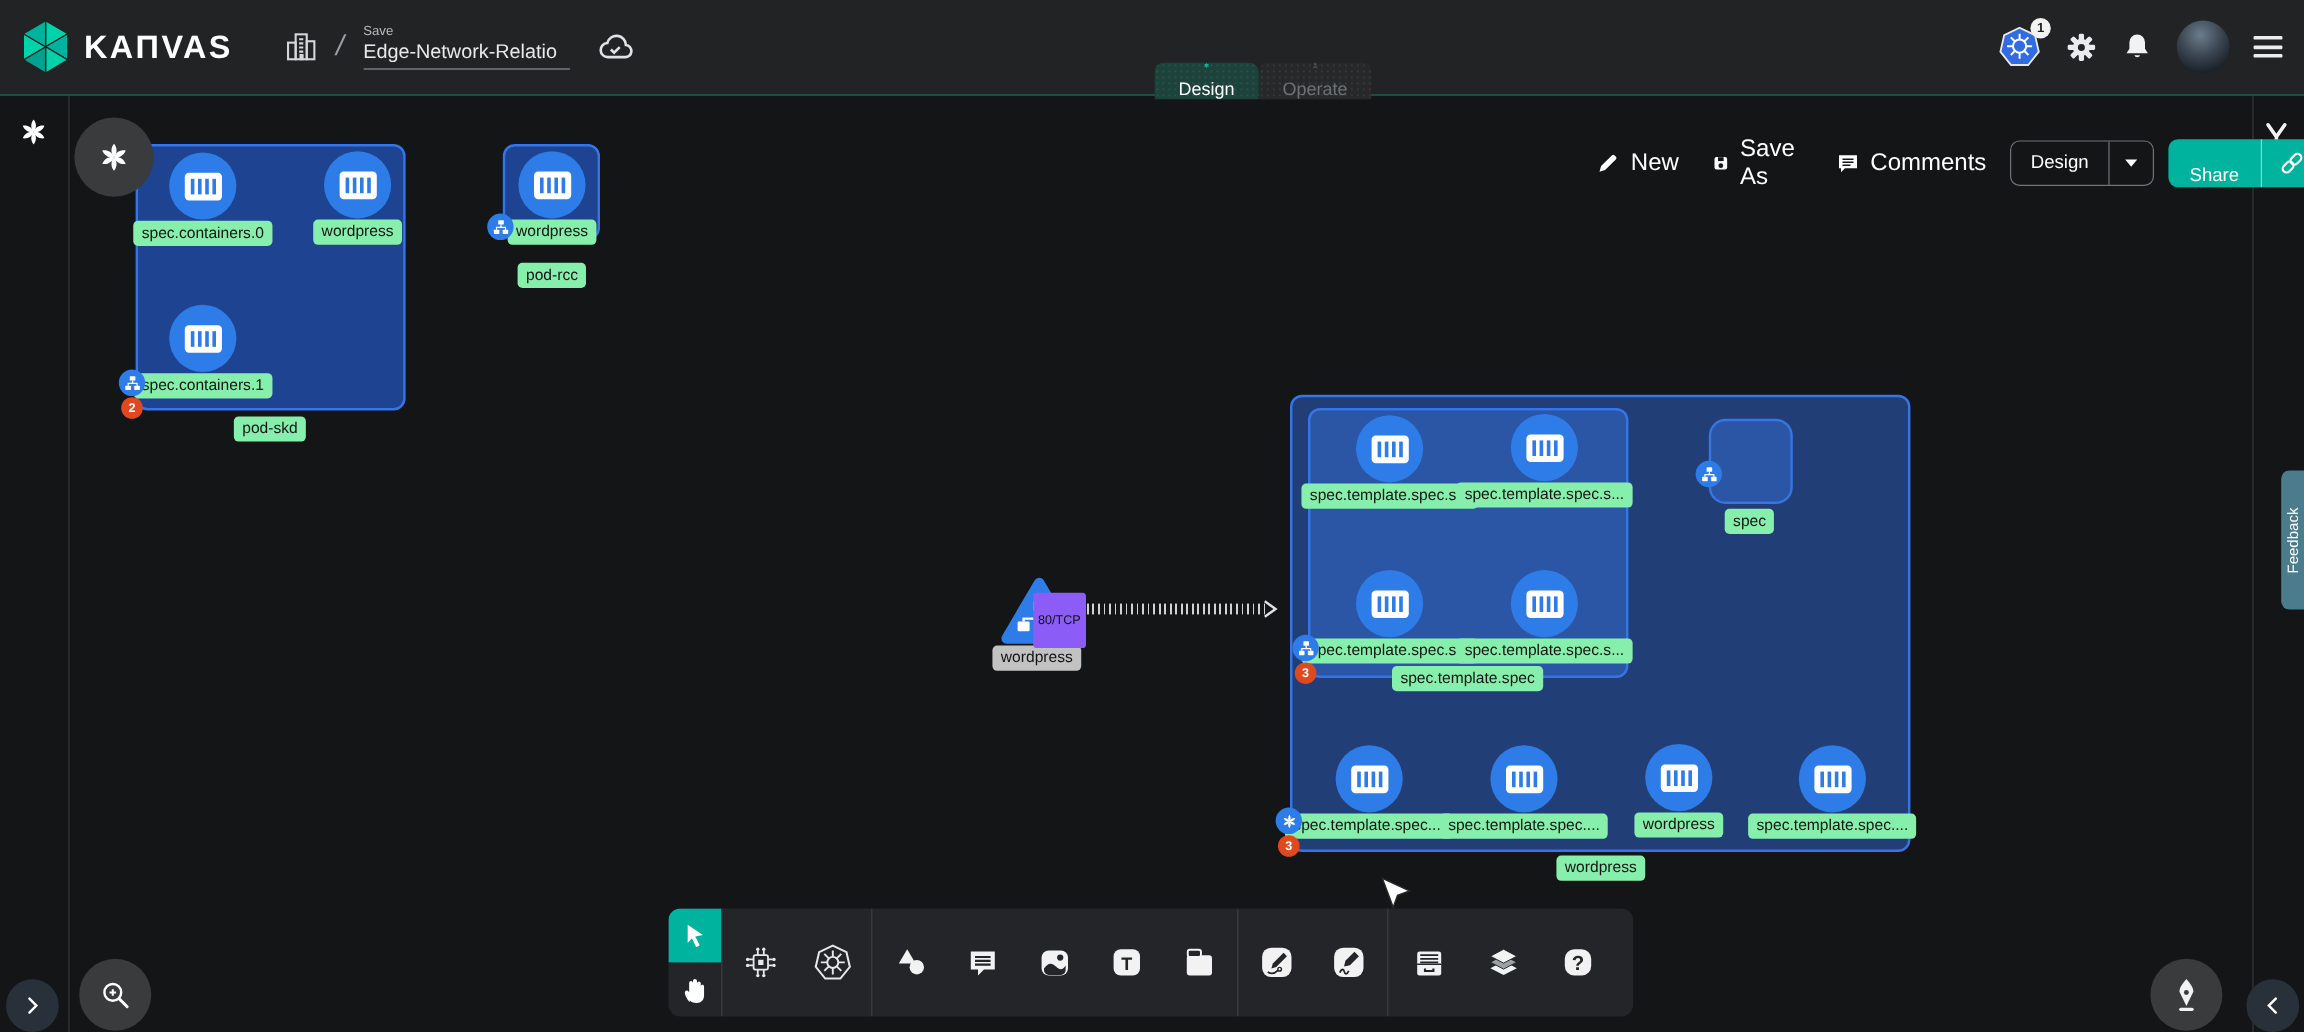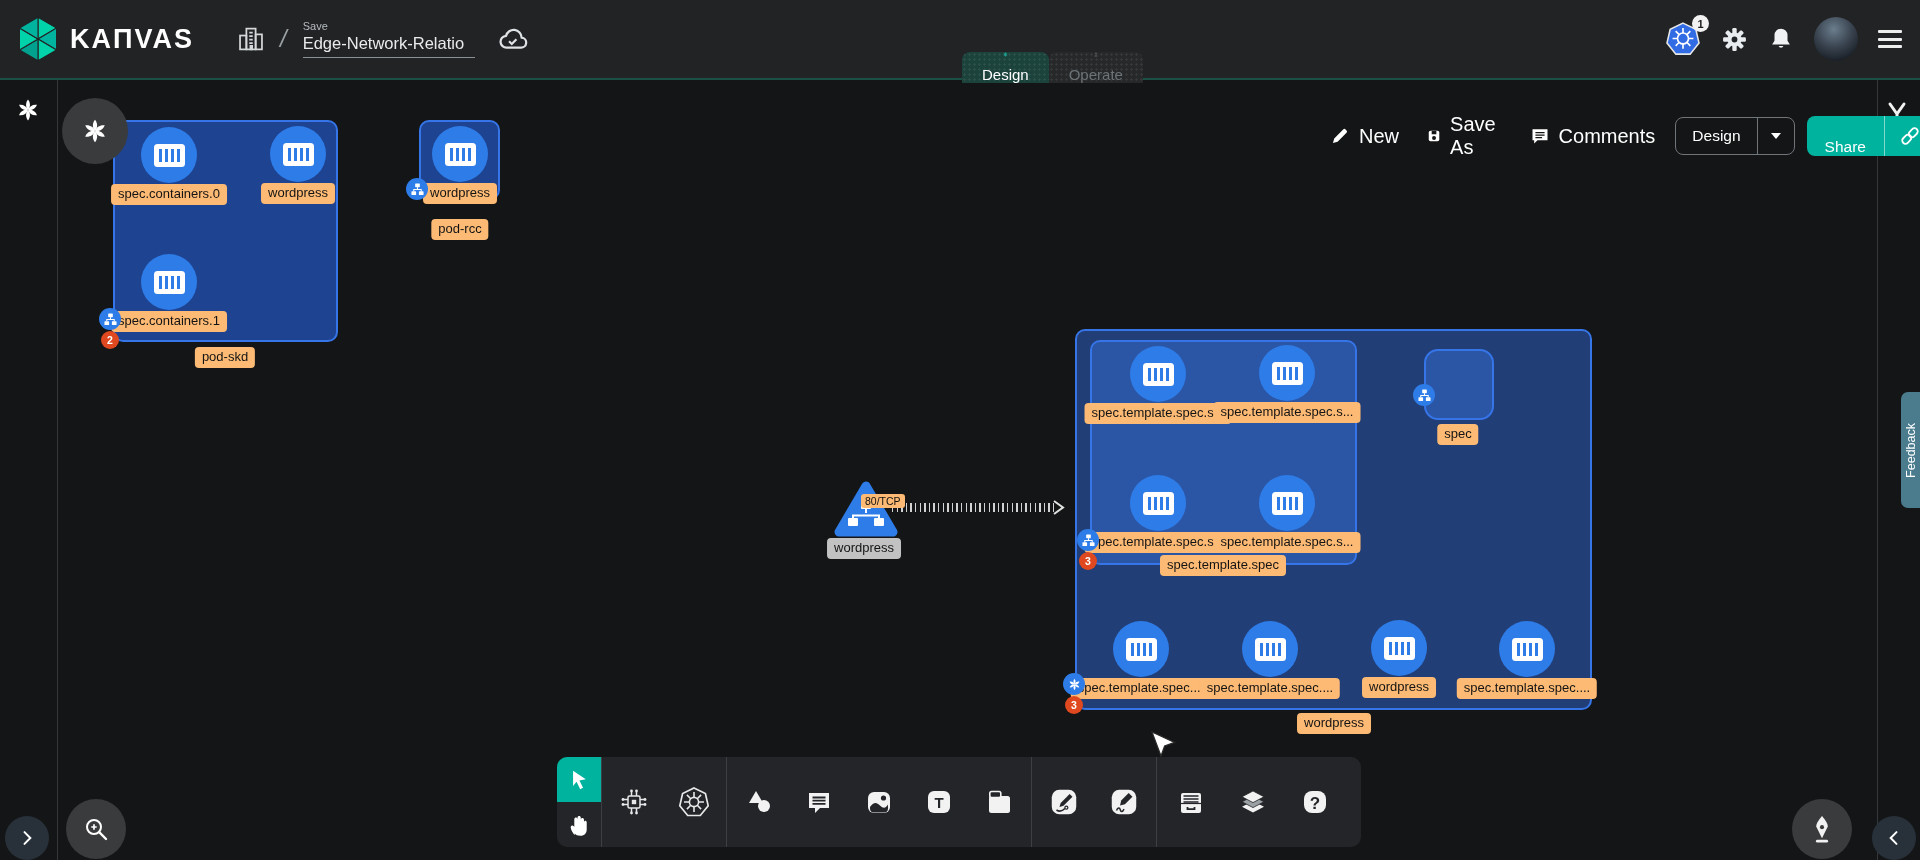--- a/index.html
+++ b/index.html
@@ -56,23 +56,23 @@
   .caret { width:0; height:0; border-left:5.5px solid transparent; border-right:5.5px solid transparent;
     border-top:6px solid #fff; }
   .btn-share { display:flex; align-items:flex-end; background:#00B39F; border-radius:8px; height:40px;
     color:#fff; cursor:pointer; }
   .btn-share .lbl { padding:0 18px; font-size:15.5px; }
   .btn-share .link-seg { border-left:1px solid rgba(255,255,255,.5); height:100%; display:flex;
     align-items:center; padding:0 14px; }
 
   
   .group { position:absolute; border:2px solid #3575E8; border-radius:10px; }
-  .chip { position:absolute; background:#fdba74; color:#141414; font-size:13px; line-height:1.3;
+  .chip { position:absolute; background:#86efac; color:#141414; font-size:13px; line-height:1.3;
     padding:2px 7px; border-radius:4px; white-space:nowrap; transform:translateX(-50%); }
-  .port-chip { position:absolute; background:#fdba74; color:#111; font-size:10.5px; padding:1px 4px;
+  .port-chip { position:absolute; background:#8b5cf6; color:#111; font-size:10.5px; padding:17px 4px;
     border-radius:3px; z-index:6; }
 
   
   .cnode { position:absolute; width:56px; height:56px; z-index:5; }
   .ncircle { width:56px; height:56px; border-radius:50%; background:#2e7ce8; display:flex;
     align-items:center; justify-content:center; }
   .cicon { width:31px; height:23px; background:#fff; border-radius:3.5px; display:flex;
     align-items:center; justify-content:center; gap:3px; }
   .cicon i { display:block; width:3px; height:13px; background:#2e7ce8; }
   .cnode .chip { top:57px; left:50%; }

